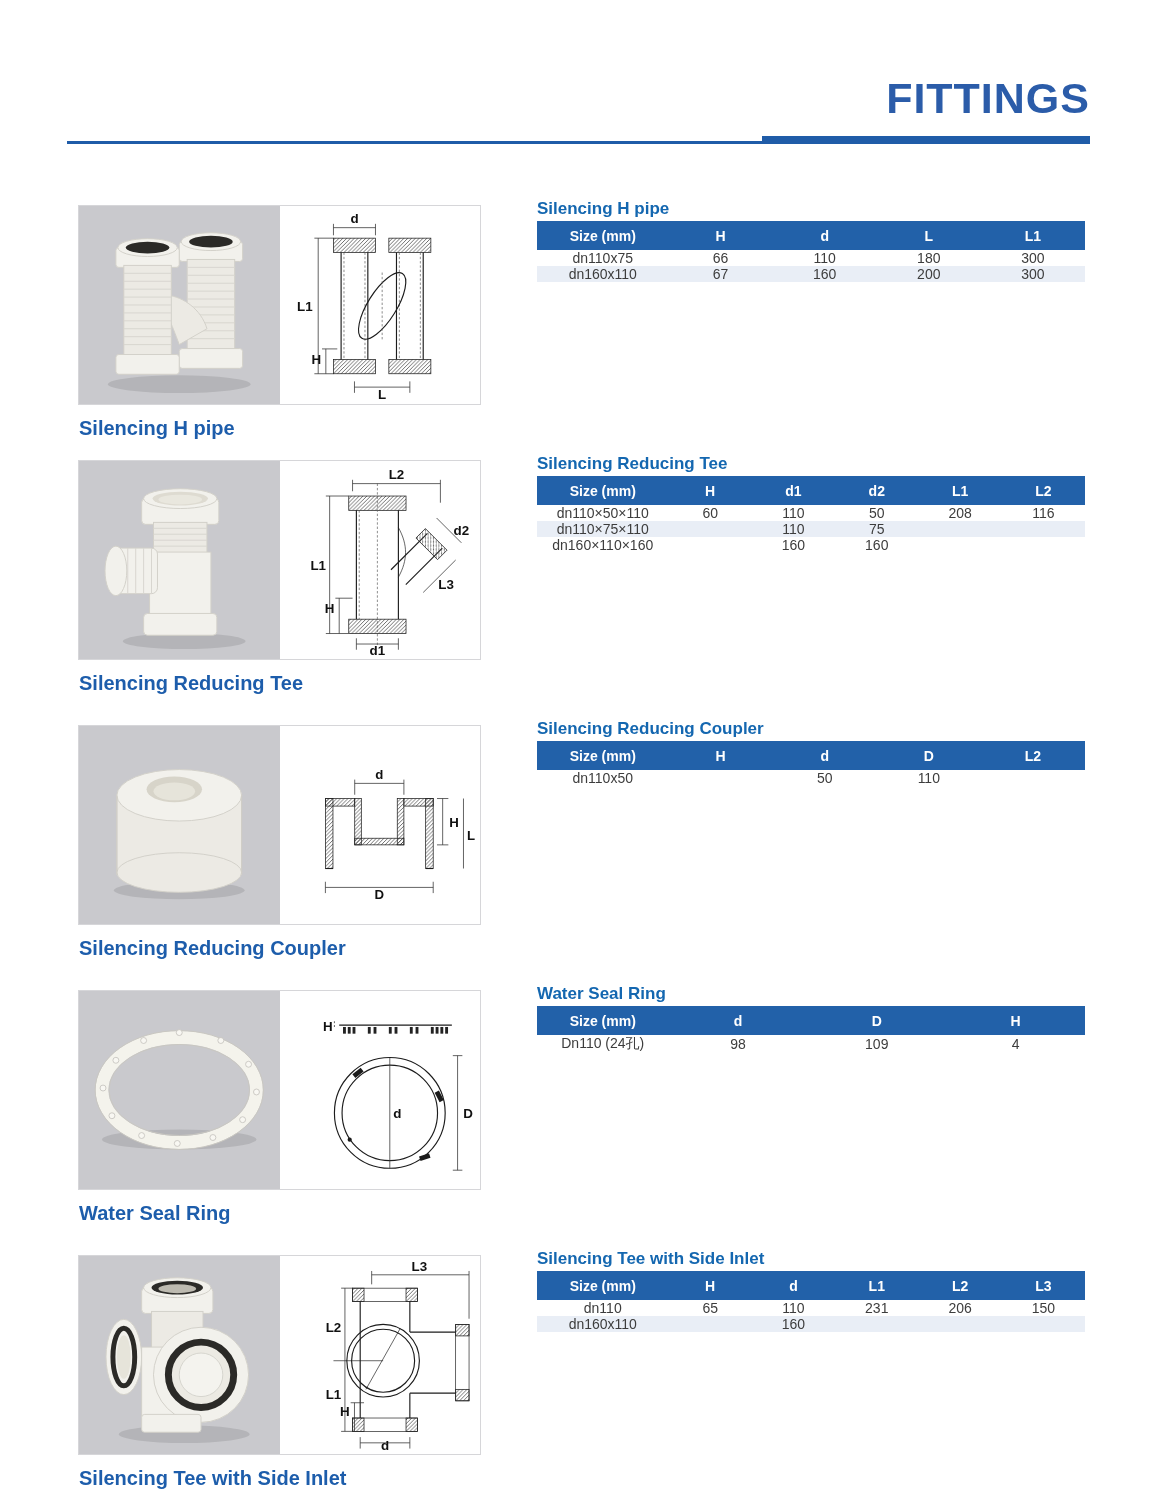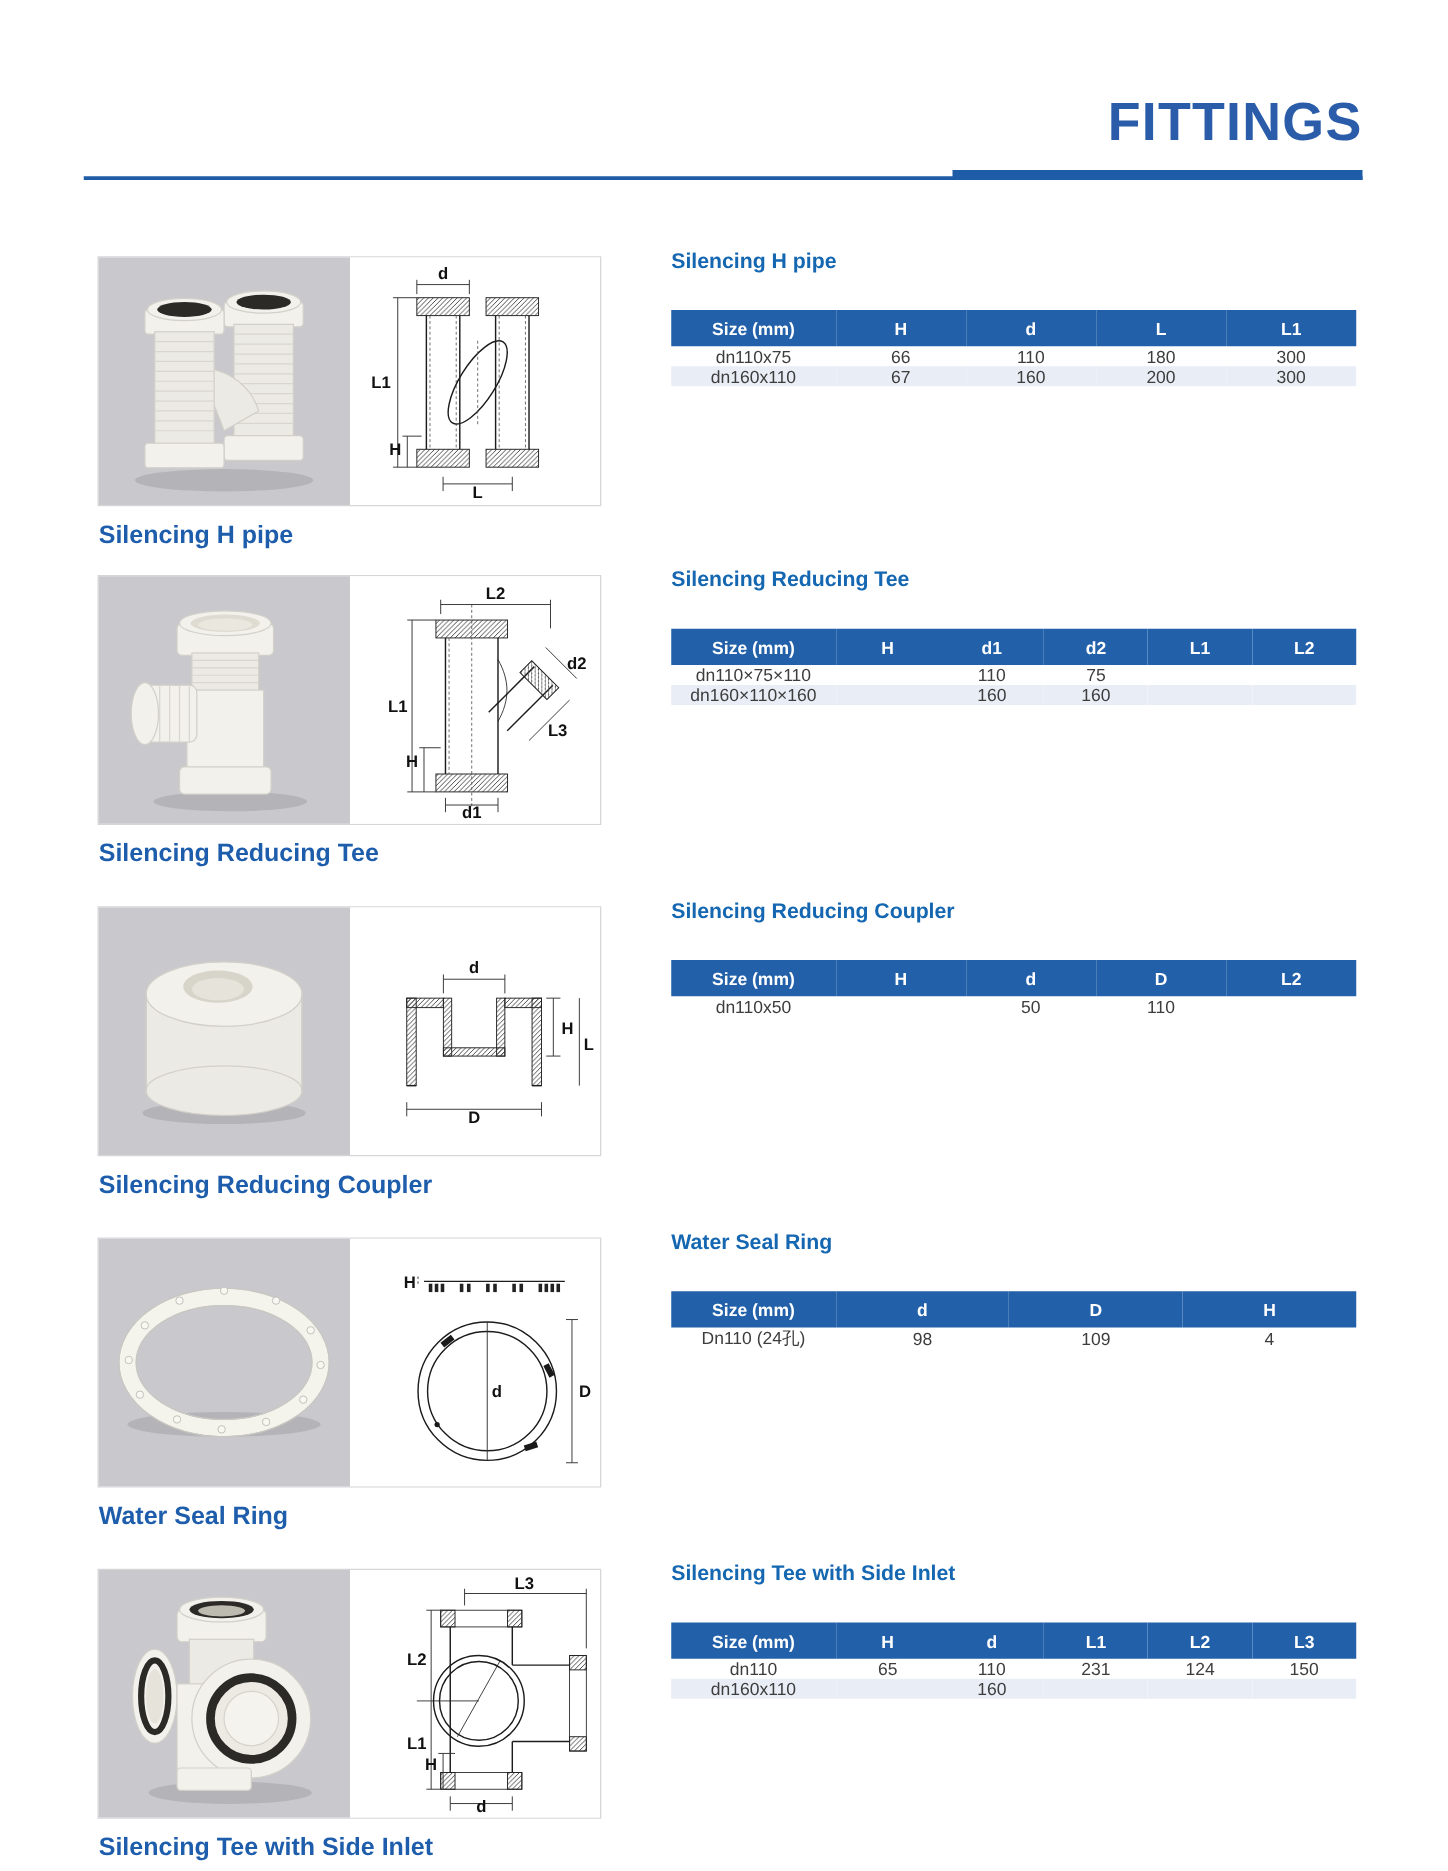--- a/index.html
+++ b/index.html
@@ -21,21 +21,21 @@
   .photo-pane { width:50%; height:100%; background:#c9c9cd; overflow:hidden; }
   .diagram-pane { width:50%; height:100%; background:#ffffff; }
   .photo-pane svg, .diagram-pane svg { width:100%; height:100%; display:block; }
 
   .caption { position:absolute; left:79px; top:212px; font-size:20px; font-weight:bold;
     color:#1d5dab; }
 
   .right-col { position:absolute; left:537px; top:0; width:548px; }
   .sec-title { position:absolute; top:-6px; left:0; font-size:17px; font-weight:bold;
     color:#1467b0; }
-  table.spec { position:absolute; top:43px; left:0; width:548px;
+  table.spec { position:absolute; top:16px; left:0; width:548px;
     border-collapse:collapse; table-layout:fixed; }
   table.spec th { background:#2261a9; color:#fff; font-size:14px; font-weight:bold;
     height:29px; text-align:center; }
   table.spec th:first-child { width:24%; }
   table.spec td { height:16px; font-size:14px; color:#3d3d3d; text-align:center; }
   table.spec tbody tr:nth-child(even) { background:#e9eef6; }
 
   
   .dln  { stroke:#1c1c1c; stroke-width:1.2; fill:none; }
   .dthin{ stroke:#1c1c1c; stroke-width:0.7; fill:none; }
@@ -265,20 +265,28 @@
           <tr>
             <th>Size (mm)</th>
             <th>H</th>
             <th>d1</th>
             <th>d2</th>
             <th>L1</th>
             <th>L2</th>
           </tr>
         </thead>
         <tbody>
+          <tr>
+            <td>dn110×50×110</td>
+            <td>60</td>
+            <td>110</td>
+            <td>50</td>
+            <td>208</td>
+            <td>116</td>
+          </tr>
           <tr>
             <td>dn110×75×110</td>
             <td></td>
             <td>110</td>
             <td>75</td>
             <td></td>
             <td></td>
           </tr>
           <tr>
             <td>dn160×110×160</td>
@@ -532,21 +540,21 @@
             <th>L2</th>
             <th>L3</th>
           </tr>
         </thead>
         <tbody>
           <tr>
             <td>dn110</td>
             <td>65</td>
             <td>110</td>
             <td>231</td>
-            <td>124</td>
+            <td>206</td>
             <td>150</td>
           </tr>
           <tr>
             <td>dn160x110</td>
             <td></td>
             <td>160</td>
             <td></td>
             <td></td>
             <td></td>
           </tr>

